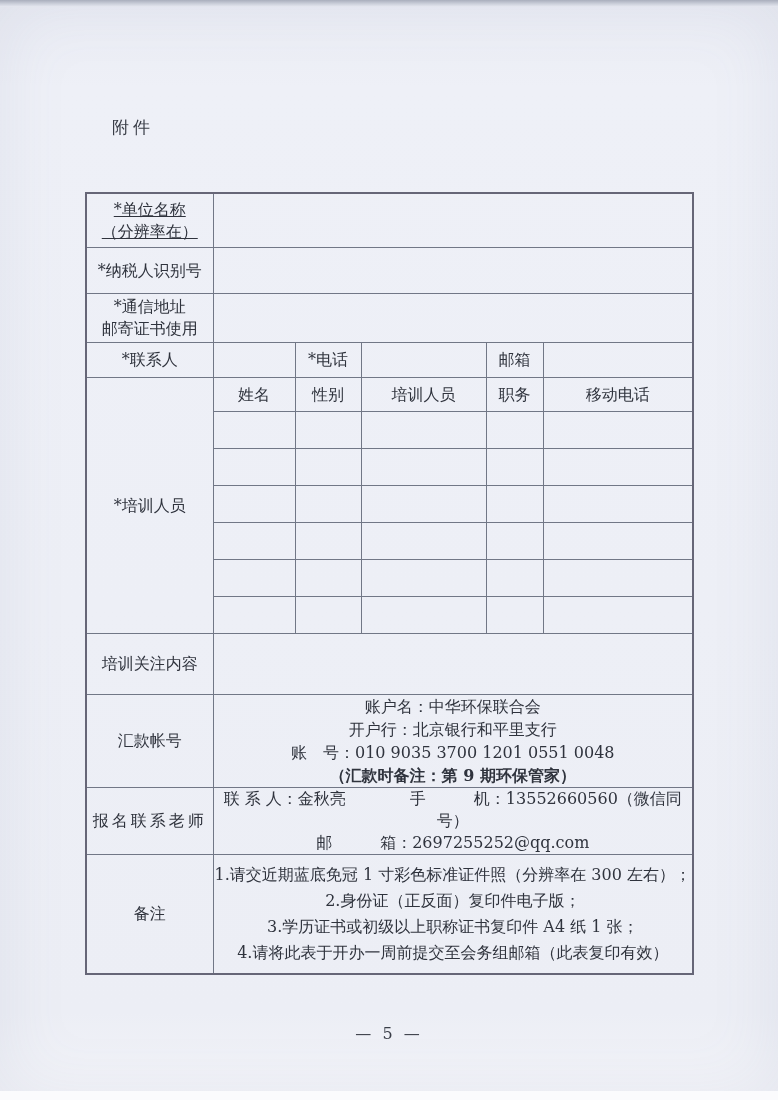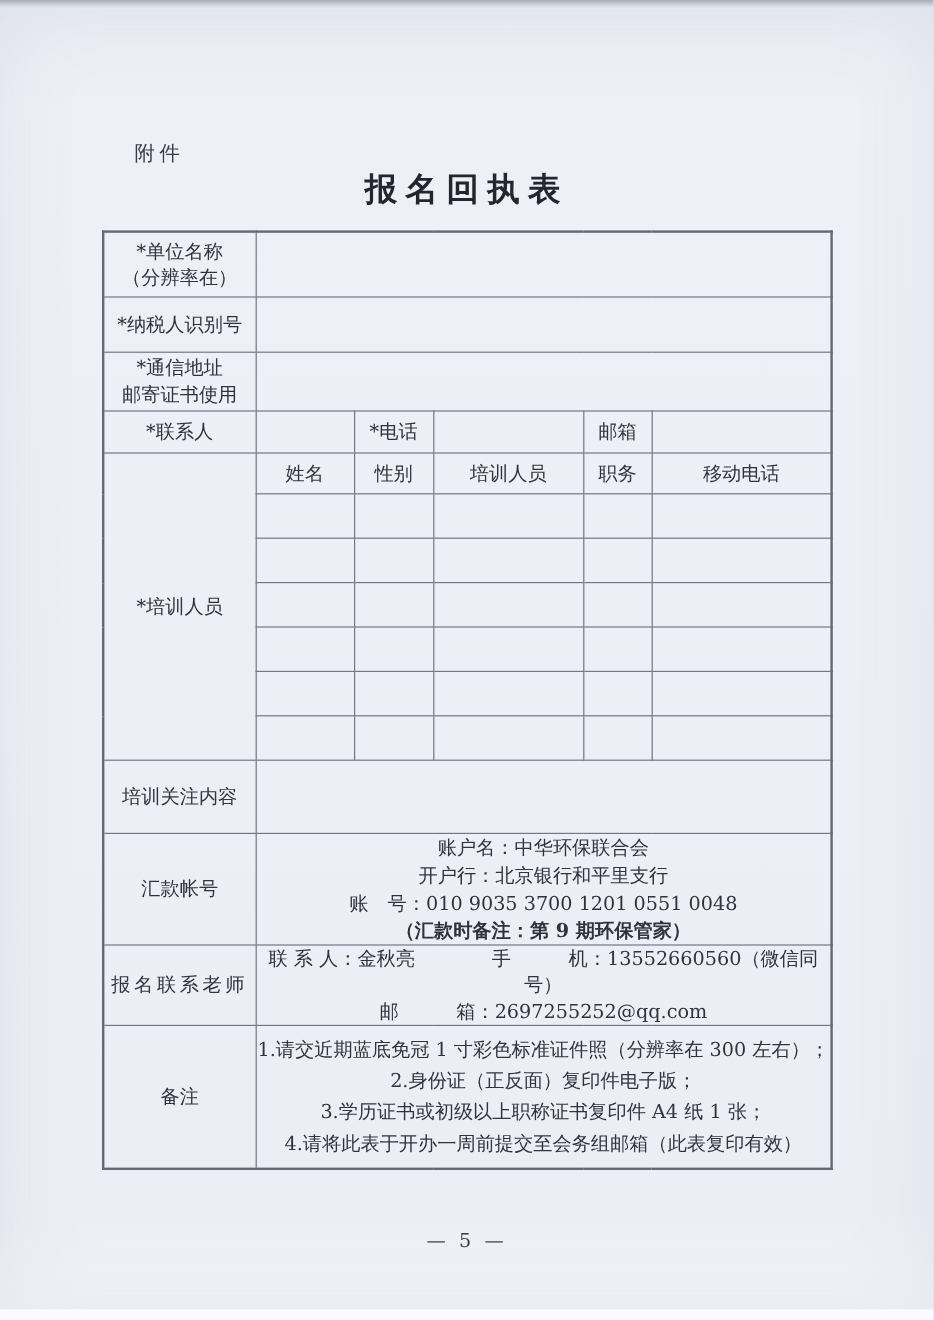--- a/index.html
+++ b/index.html
@@ -45,21 +45,21 @@
   td.lbl{line-height:22px;}
   td.lbl .lline{line-height:22px;}
   td.content{
     text-align:left;padding:3px 8px 3px 12px;
   }
   .line{white-space:pre-wrap;line-height:23px;}
   .notes .line{line-height:26px;}
   .contactline{white-space:pre-wrap;line-height:22px;}
   .bold{font-weight:bold;}
   .spread{letter-spacing:3px;}
-  tr.r-unit td{height:53px;}
+  tr.r-unit td{height:53px;text-decoration:underline;}
   tr.r-tax td{height:45px;}
   tr.r-addr td{height:48px;}
   tr.r-contact td{height:34px;}
   tr.r-thead td{height:33px;margin-left:39px;}
   tr.r-blank td{height:36px;}
   tr.r-focus td{height:60px;}
   tr.r-remit td{height:91px;}
   tr.r-teacher td{height:44px;}
   tr.r-notes td{height:118px;}
   .pagenum{
@@ -68,21 +68,20 @@
   }
 </style>
 </head>
 <body>
 
 <div class="paper">
   <div class="top-edge"></div>
 
   <div class="attachment">附件</div>
 
-  <h1 class="title">报名回执表</h1>
 
   <table class="form">
     <colgroup>
       <col style="width:127px">
         <col style="width:82px">
         <col style="width:66px">
       <col style="width:125px">
         <col style="width:57px">
         <col style="width:150px">
     </colgroup>

